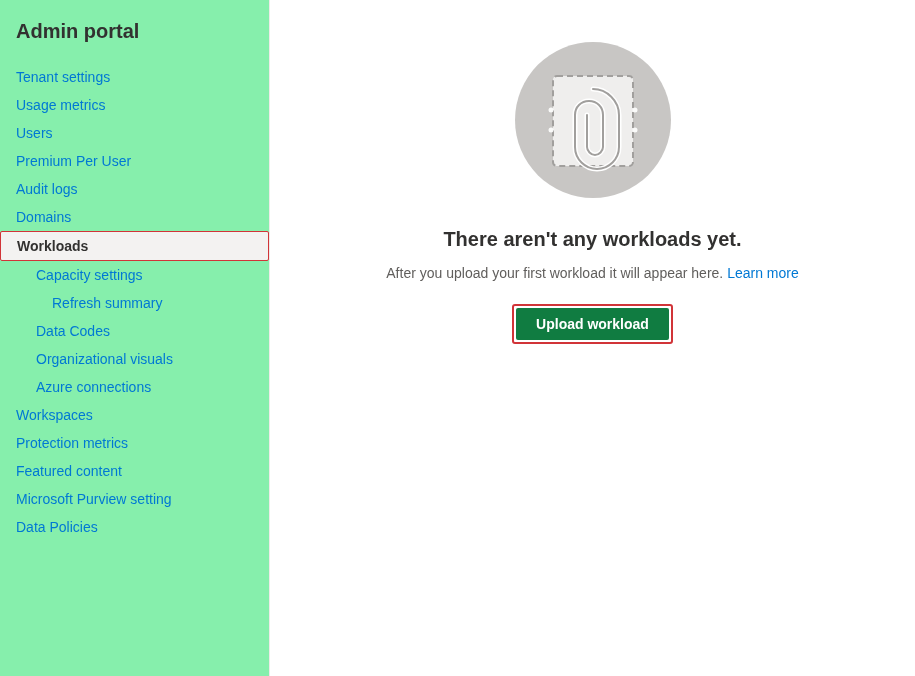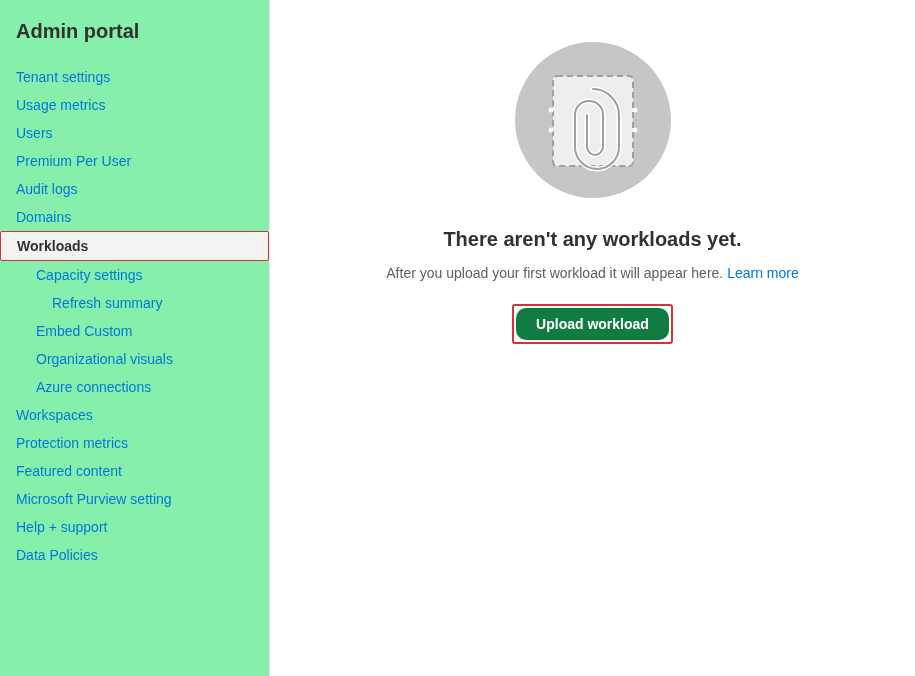--- a/index.html
+++ b/index.html
@@ -111,21 +111,21 @@
       padding: 2px;
       margin-top: 8px;
     }
     .upload-button {
       background: #107c41;
       color: #fff;
       border: none;
       padding: 8px 20px;
       font-size: 14px;
       font-weight: 600;
-      border-radius: 10px;
+      border-radius: 2px;
       cursor: pointer;
       font-family: 'Segoe UI', Tahoma, Geneva, Verdana, sans-serif;
     }
   </style>
 </head>
 <body>
 
 <div class="app-container">
   <div class="sidebar">
     <div class="sidebar-title">Admin portal</div>
@@ -151,42 +151,39 @@
         <li class="nav-item-active">
           <a href="#">Workloads</a>
         </li>
         <li class="nav-item-dark nav-sub">
           <a href="#">Capacity settings</a>
         </li>
         <li class="nav-sub2">
           <a href="#">Refresh summary</a>
         </li>
         <li class="nav-sub">
-          <a href="#">Embed Custom</a>
+          <a href="#">Data Codes</a>
         </li>
         <li class="nav-sub">
           <a href="#">Organizational visuals</a>
         </li>
         <li class="nav-sub">
           <a href="#">Azure connections</a>
         </li>
         <li>
           <a href="#">Workspaces</a>
         </li>
         <li>
           <a href="#">Protection metrics</a>
         </li>
         <li>
           <a href="#">Featured content</a>
         </li>
         <li>
           <a href="#">Microsoft Purview setting</a>
-        </li>
-        <li>
-          <a href="#">Help + support</a>
         </li>
         <li>
           <a href="#">Data Policies</a>
         </li>
       </ul>
   </div>
   <div class="main-content">
     <div class="empty-state">
       <svg class="empty-illustration" viewBox="0 0 160 160" xmlns="http://www.w3.org/2000/svg">
 

